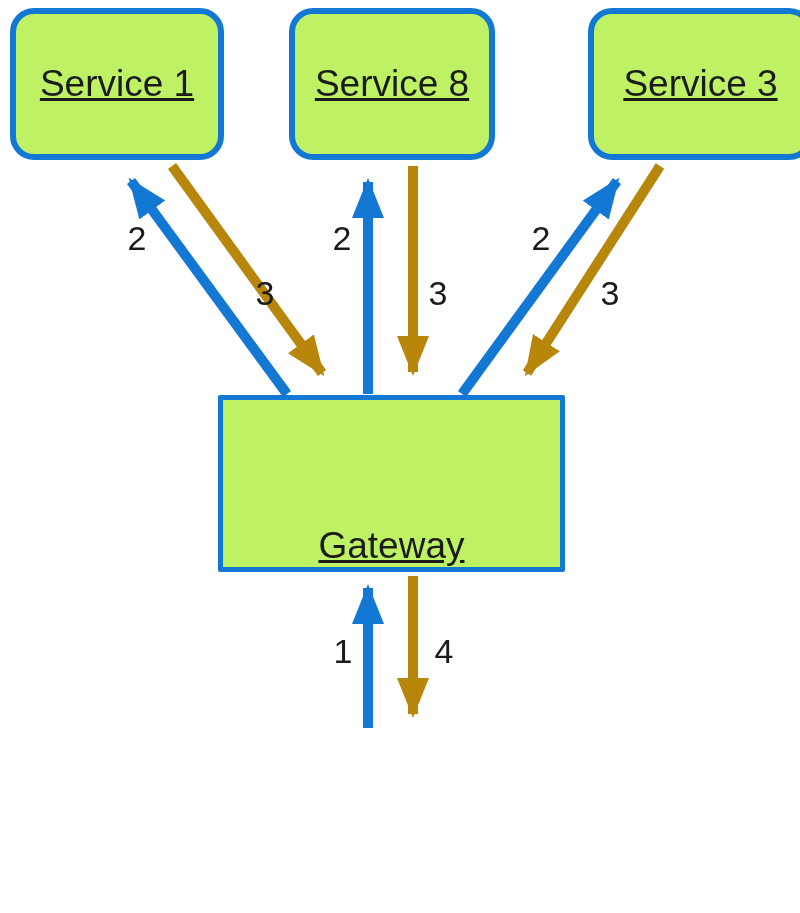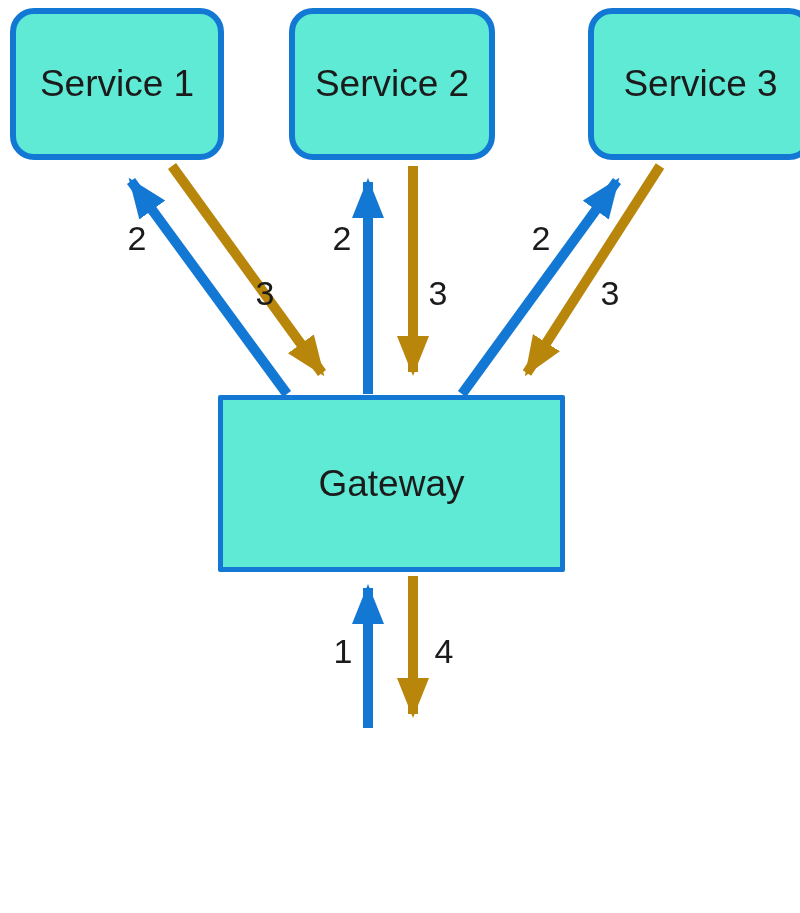--- a/index.html
+++ b/index.html
@@ -11,29 +11,30 @@
   .canvas{
     position:relative;
     width:800px;height:913px;
     background:#ffffff;
     font-family:"Liberation Sans", sans-serif;
     overflow:hidden;
   }
   .node{
     position:absolute;
     box-sizing:border-box;
-    background:#5eead4;
+    background:#bef264;
     border:6px solid var(--blue);
     display:flex;align-items:center;justify-content:center;
     color:var(--ink);
     font-size:37px;
     z-index:2;
+    text-decoration:underline;
   }
   .service{border-radius:24px;}
-  .rect{border-width:5px;border-radius:2px;}
+  .rect{border-width:5px;border-radius:2px;align-items:flex-end;}
   #service1{left:10px;top:8px;width:214px;height:152px;}
   #service2{left:289px;top:8px;width:206px;height:152px;}
   #service3{left:588px;top:8px;width:225px;height:152px;}
   #gateway{left:218px;top:395px;width:347px;height:177px;}
   #application{left:155px;top:733px;width:474px;height:168px;}
   svg.arrows{
     position:absolute;left:0;top:0;
     z-index:1;
   }
   svg.arrows line.req{stroke:var(--blue);stroke-width:10;}
@@ -47,21 +48,21 @@
 </style>
 </head>
 <body>
 
 <div class="canvas">
 
   <div class="node service" id="service1">
     <span>Service 1</span>
   </div>
   <div class="node service" id="service2">
-    <span>Service 2</span>
+    <span>Service 8</span>
   </div>
   <div class="node service" id="service3">
     <span>Service 3</span>
   </div>
   <div class="node rect" id="gateway">
     <span>Gateway</span>
   </div>
 
   <svg class="arrows" width="800" height="913" viewBox="0 0 800 913">
     <defs>

